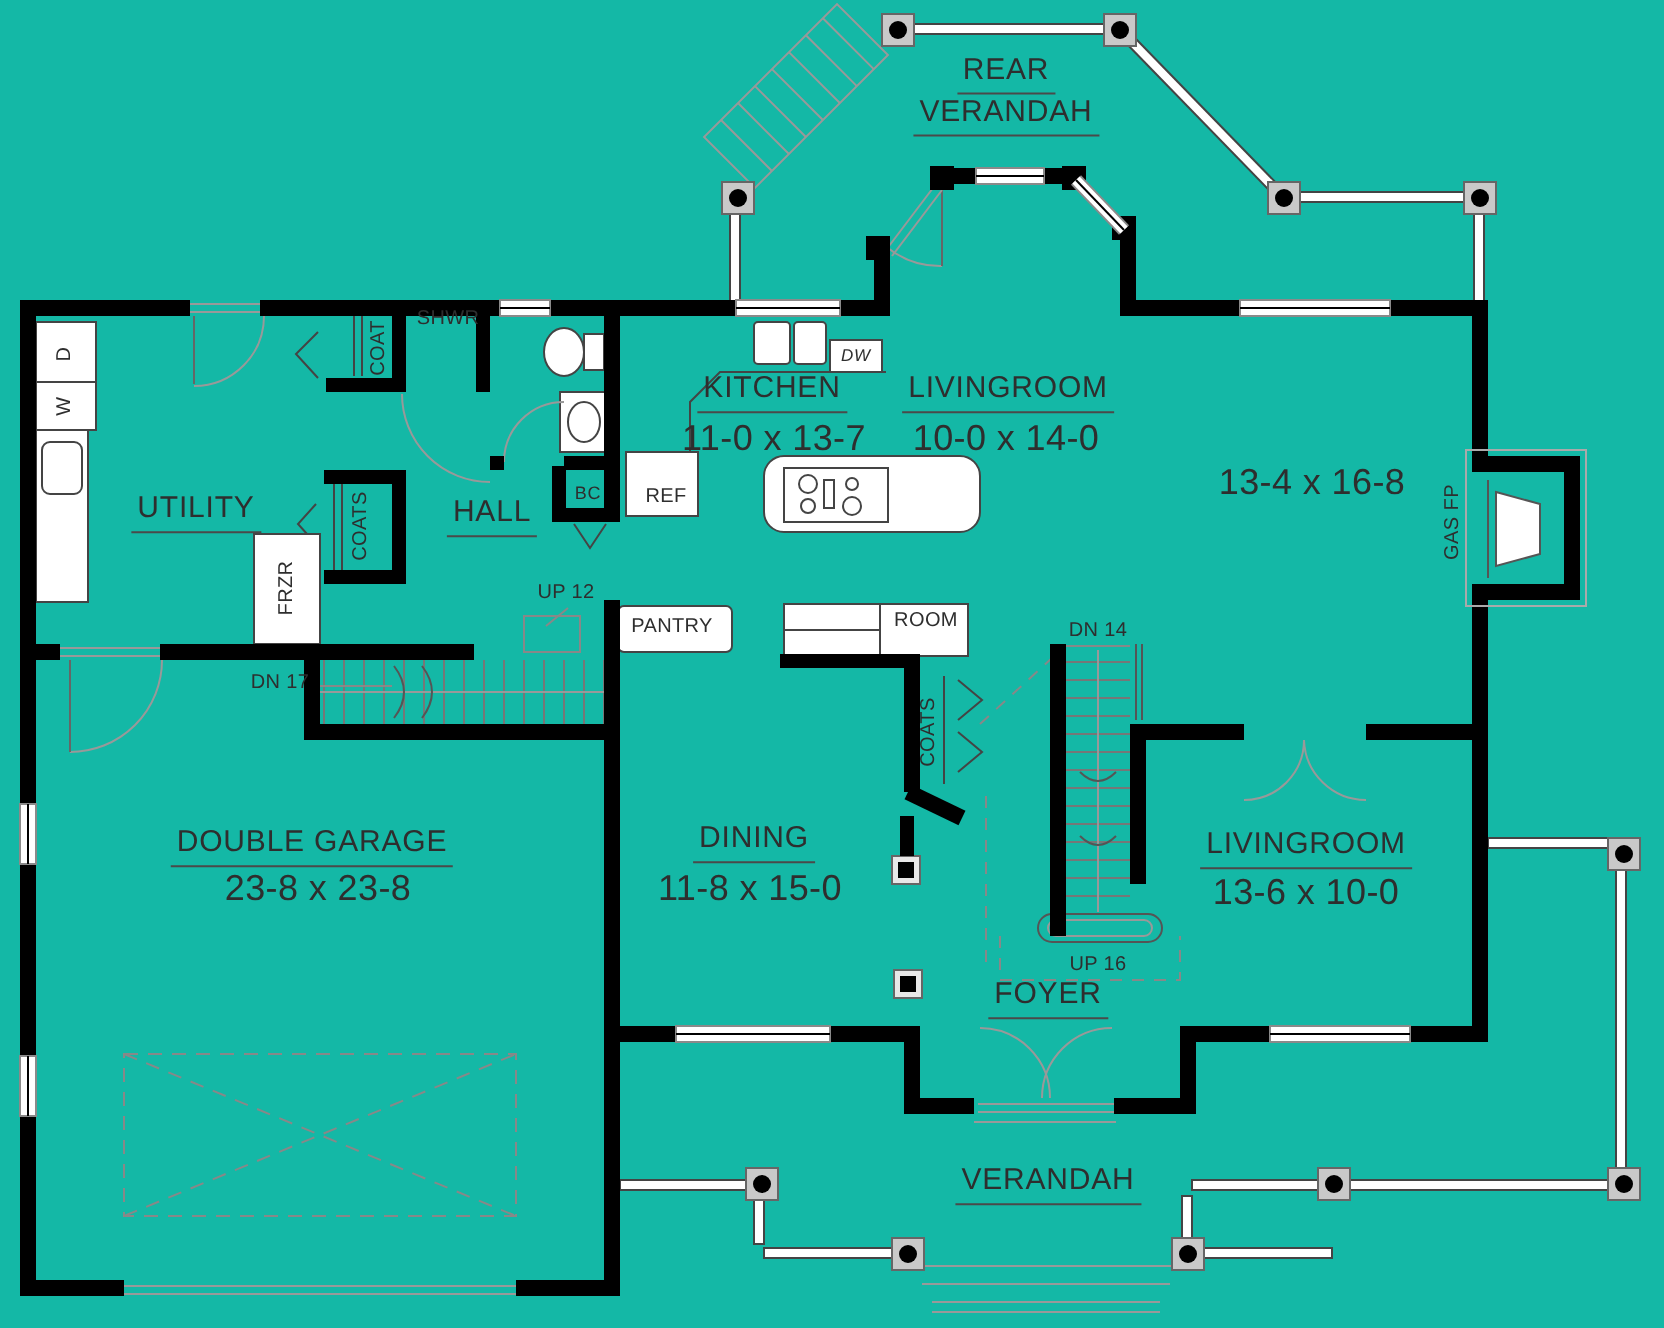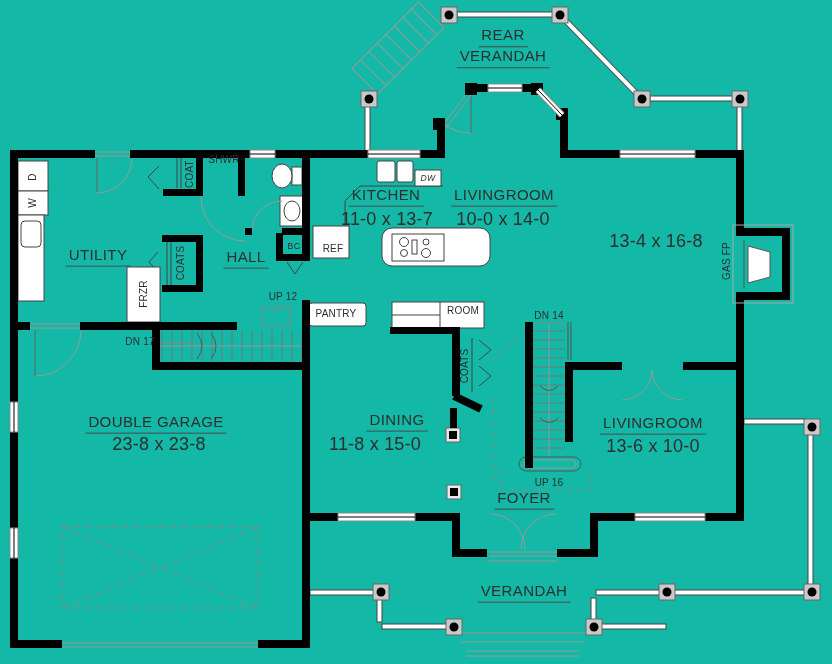--- a/index.html
+++ b/index.html
@@ -333,21 +333,21 @@
 <div class="lbl dim" style="left:503px;top:219px">10-0 x 14-0</div>
 
 <div class="lbl dim" style="left:656px;top:241px">13-4 x 16-8</div>
 
 <div class="lbl rm" style="left:98px;top:256px"><span class="ul">UTILITY</span></div>
 <div class="lbl rm" style="left:246px;top:258px"><span class="ul">HALL</span></div>
 
 <div class="lbl rm" style="left:156px;top:423px"><span class="ul">DOUBLE GARAGE</span></div>
 <div class="lbl dim" style="left:159px;top:444px">23-8 x 23-8</div>
 
-<div class="lbl rm" style="left:397px;top:421px"><span class="ul">DINING</span></div>
+<div class="lbl rm" style="left:377px;top:421px"><span class="ul">DINING</span></div>
 <div class="lbl dim" style="left:375px;top:444px">11-8 x 15-0</div>
 
 <div class="lbl rm" style="left:653px;top:424px"><span class="ul">LIVINGROOM</span></div>
 <div class="lbl dim" style="left:653px;top:446px">13-6 x 10-0</div>
 
 <div class="lbl rm" style="left:524px;top:499px"><span class="ul">FOYER</span></div>
 <div class="lbl rm" style="left:524px;top:592px"><span class="ul">VERANDAH</span></div>
 
 <div class="lbl sm" style="left:224px;top:160px">SHWR</div>
 <div class="lbl sm vert" style="left:190px;top:174px">COAT</div>

